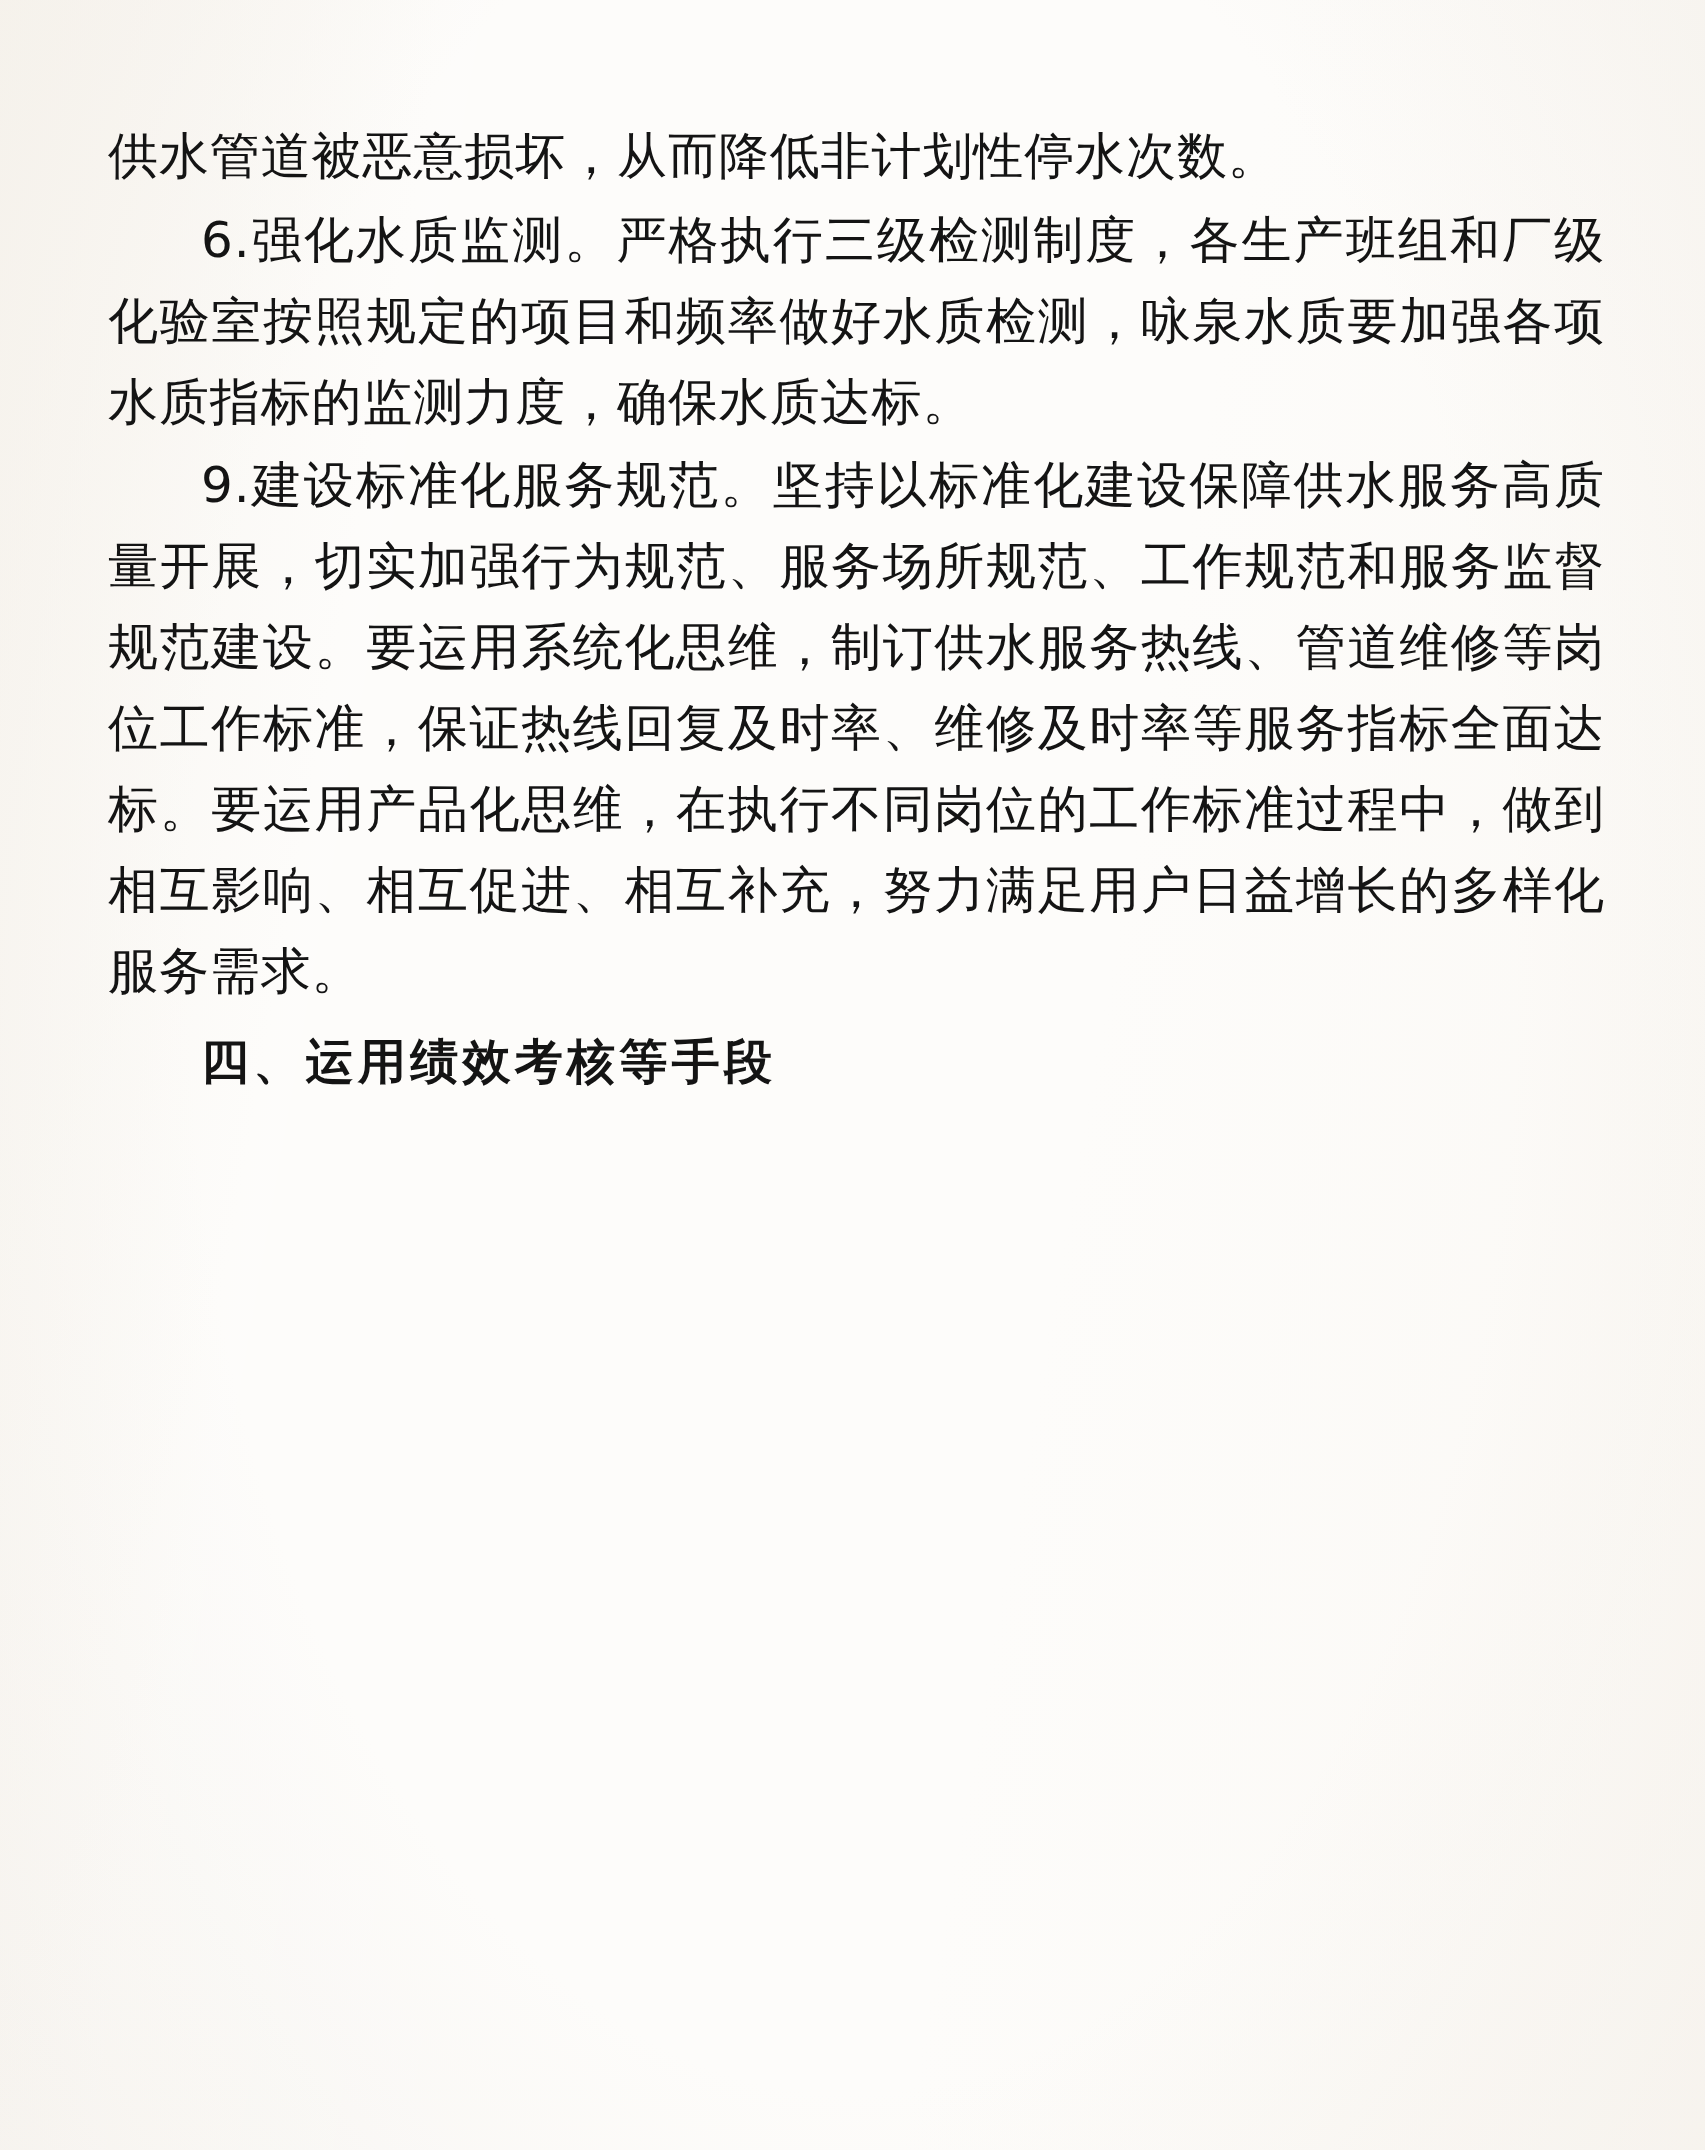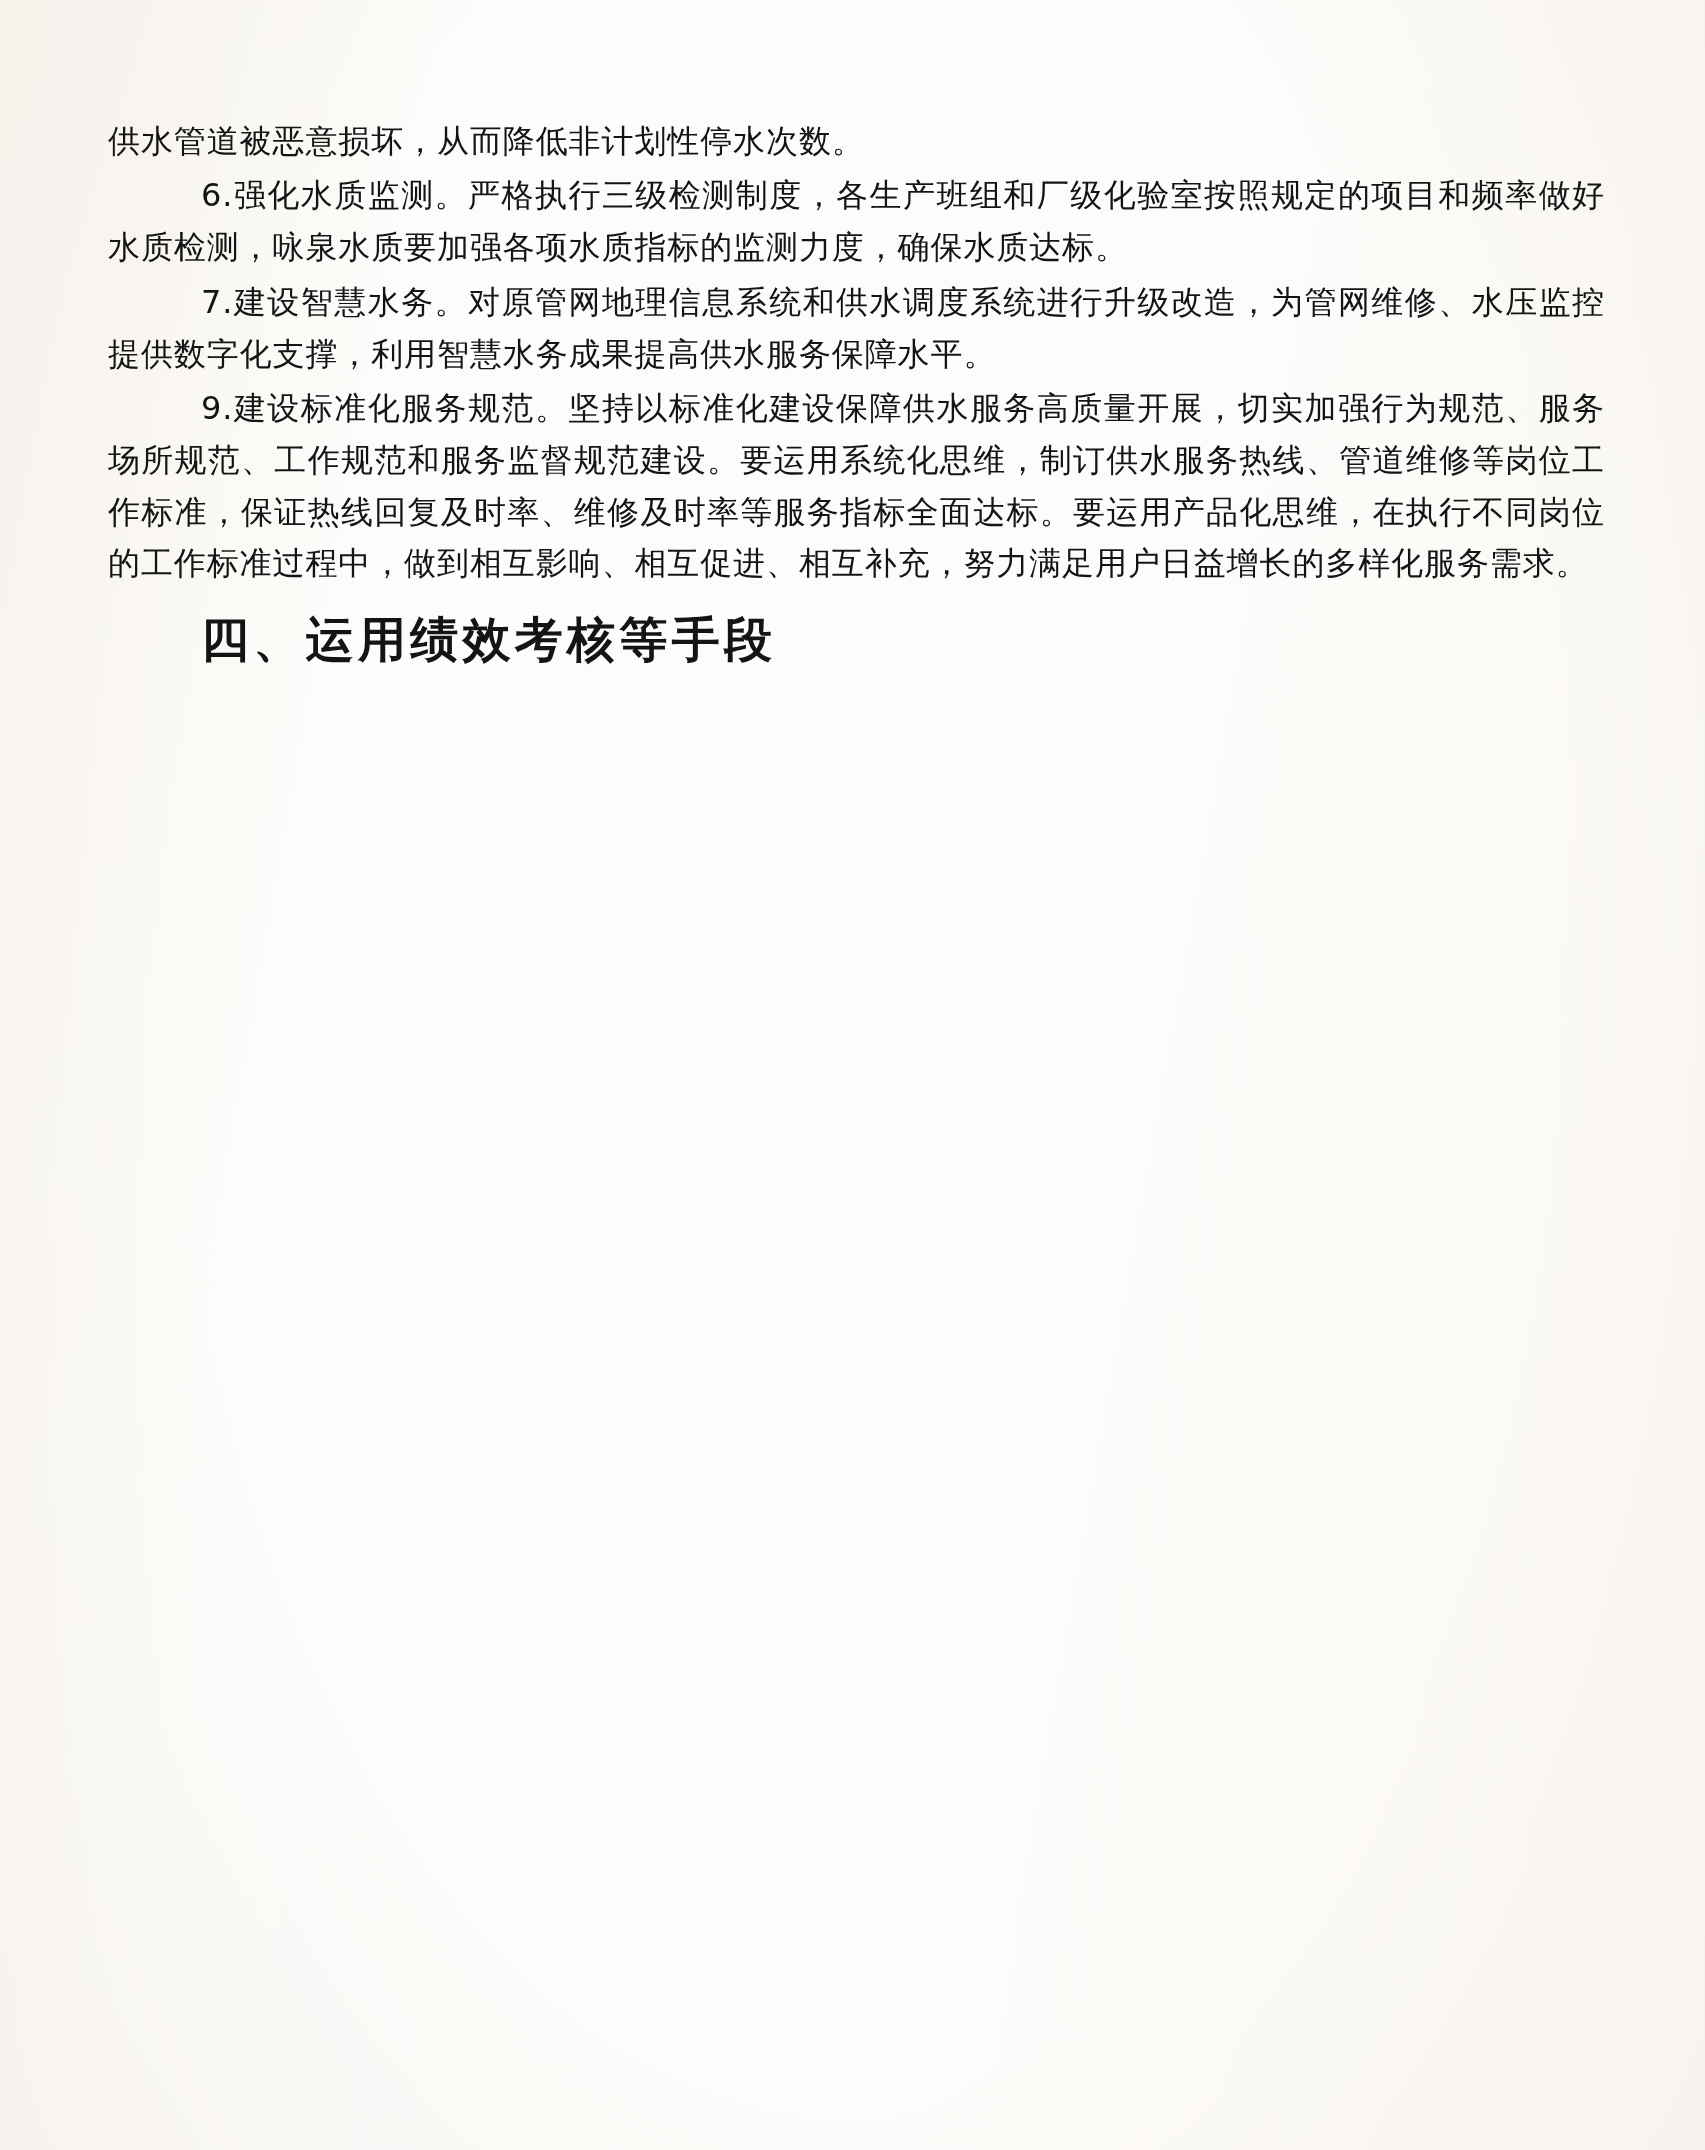--- a/index.html
+++ b/index.html
@@ -28,21 +28,21 @@
     pointer-events: none;
   }
   .content {
     position: absolute;
     left: 108px;
     top: 116px;
     width: 1497px;
   }
   .para {
     font-family: "DejaVu Sans", sans-serif;
-    font-size: 32px;
+    font-size: 50px;
     line-height: 1.62;
     color: #141414;
     letter-spacing: 0.9px;
     text-align: justify;
     text-justify: inter-character;
     margin: 0 0 2.6px 0;
     font-weight: 500;
   }
   .para.indent {
     text-indent: 93px;
@@ -68,21 +68,20 @@
 
 <div class="page">
   <div class="paper-tint"></div>
 
   <div class="content">
 
     <p class="para">供水管道被恶意损坏，从而降低非计划性停水次数。</p>
 
     <p class="para indent"><span class="lead">6.强化水质监测。</span><span>严格执行三级检测制度，各生产班组和厂级化验室按照规定的项目和频率做好水质检测，咏泉水质要加强各项水质指标的监测力度，确保水质达标。</span></p>
 
-    <p class="para indent"><span class="lead">7.建设智慧水务。</span><span>对原管网地理信息系统和供水调度系统进行升级改造，为管网维修、水压监控提供数字化支撑，利用智慧水务成果提高供水服务保障水平。</span></p>
 
 
     <p class="para indent"><span class="lead">9.建设标准化服务规范。</span><span>坚持以标准化建设保障供水服务高质量开展，切实加强行为规范、服务场所规范、工作规范和服务监督规范建设。要运用系统化思维，制订供水服务热线、管道维修等岗位工作标准，保证热线回复及时率、维修及时率等服务指标全面达标。要运用产品化思维，在执行不同岗位的工作标准过程中，做到相互影响、相互促进、相互补充，努力满足用户日益增长的多样化服务需求。</span></p>
 
 
     <p class="para section-heading">四、运用绩效考核等手段</p>
 
   </div>
 
 </div>

